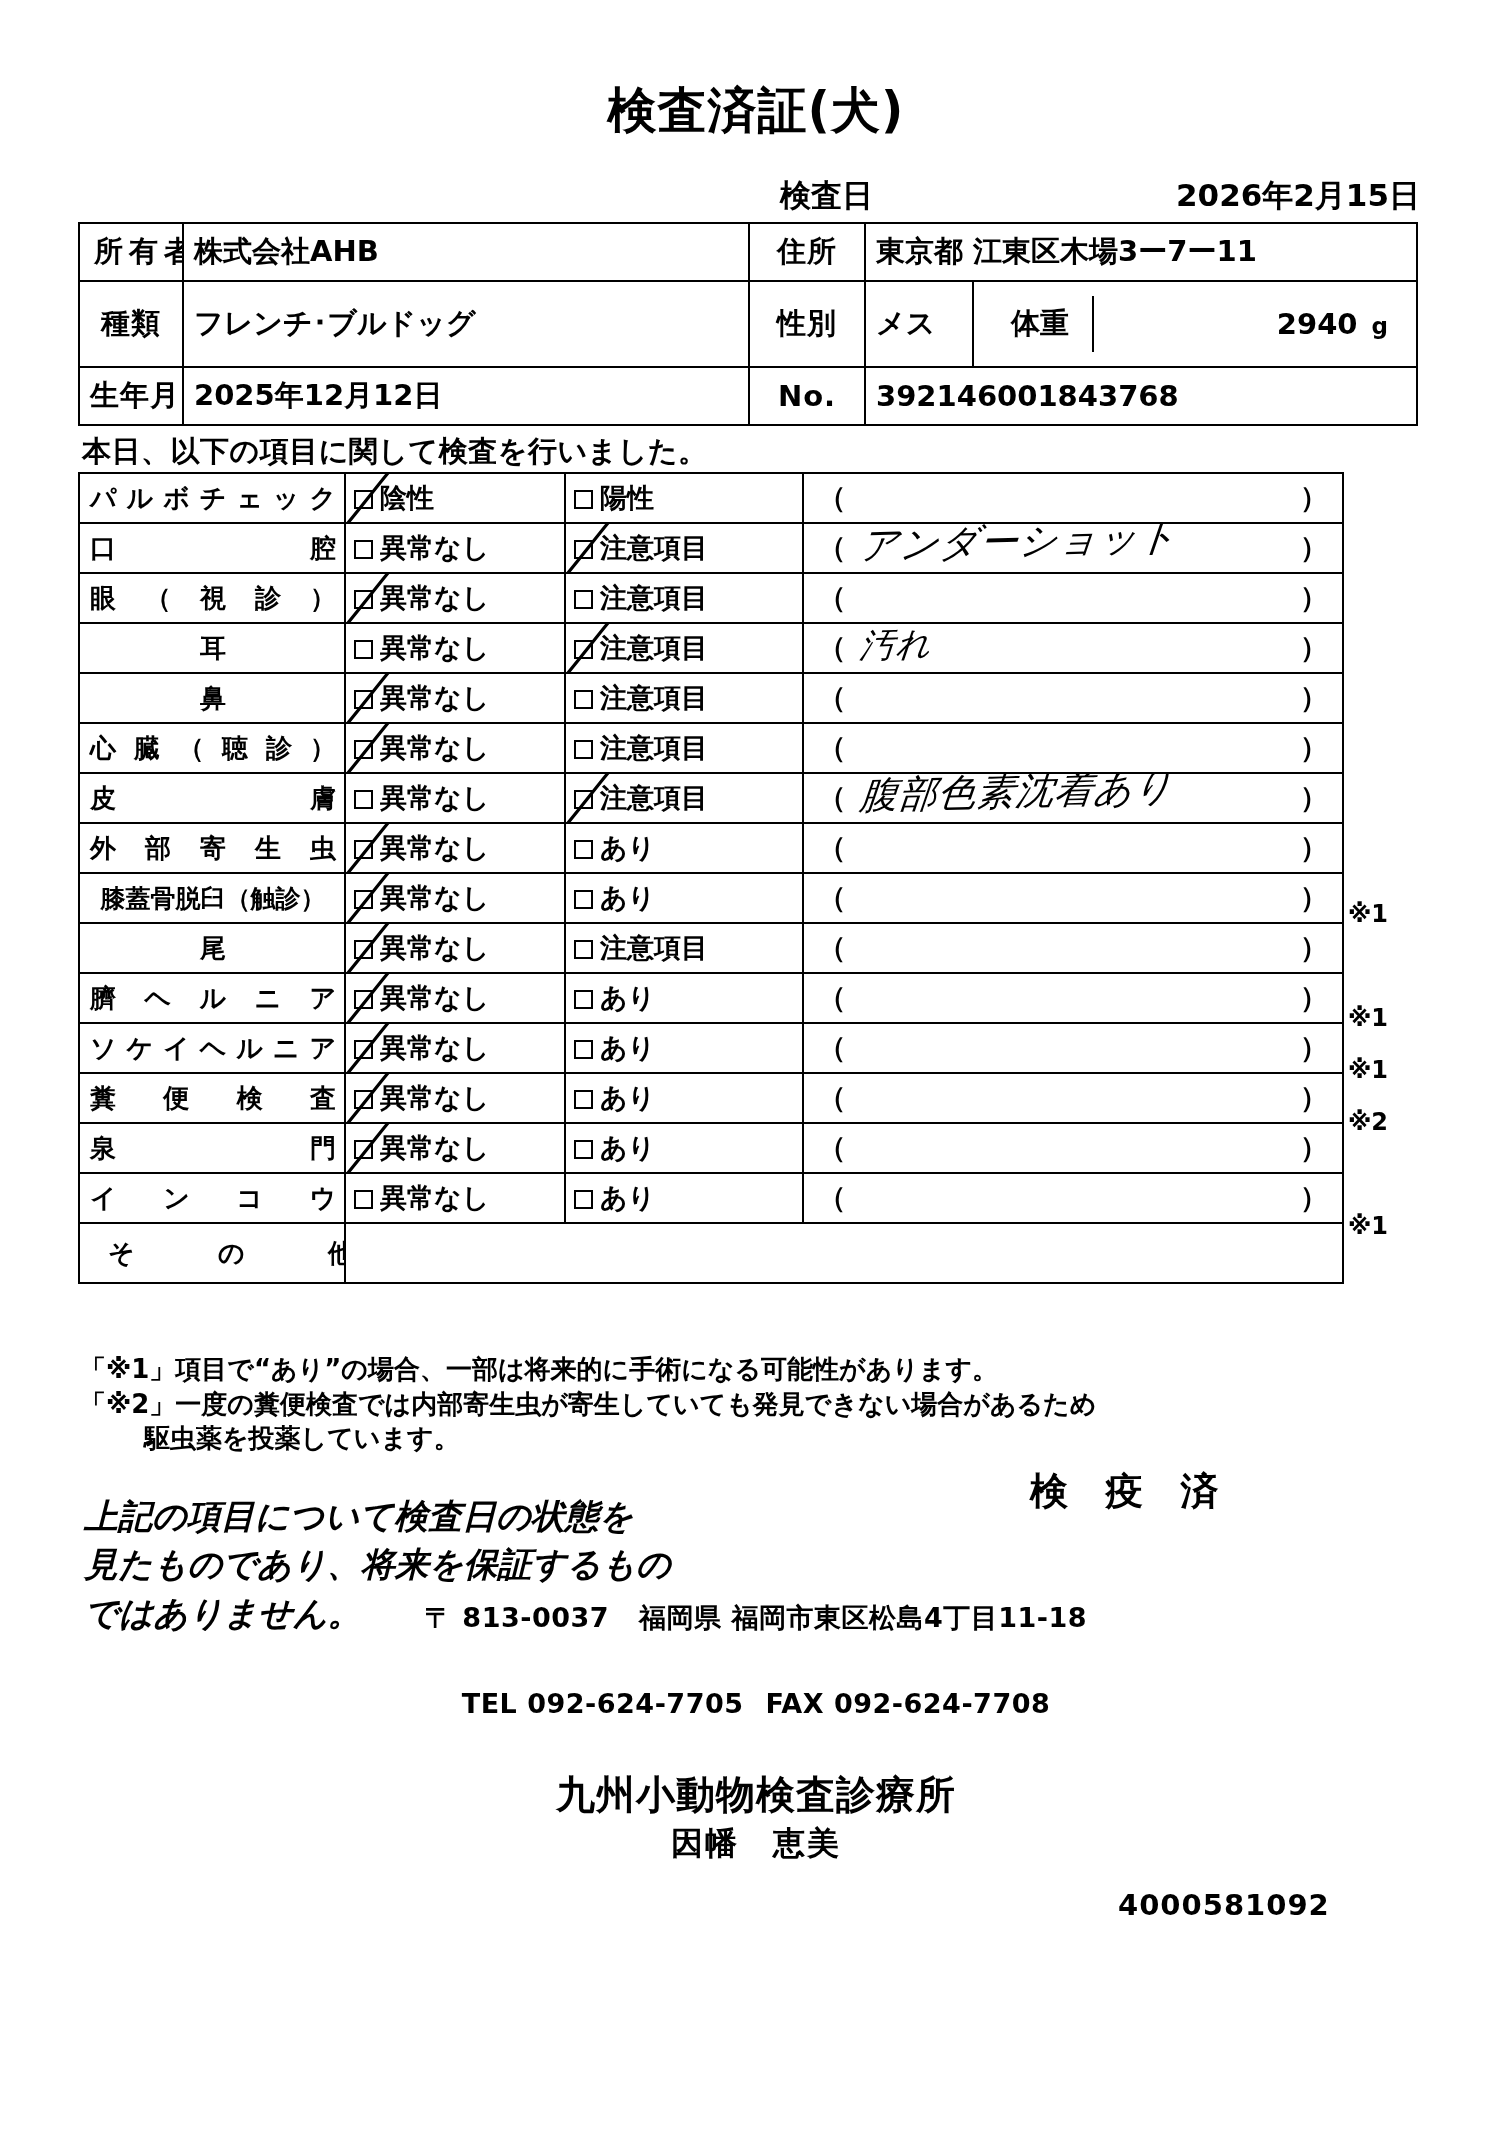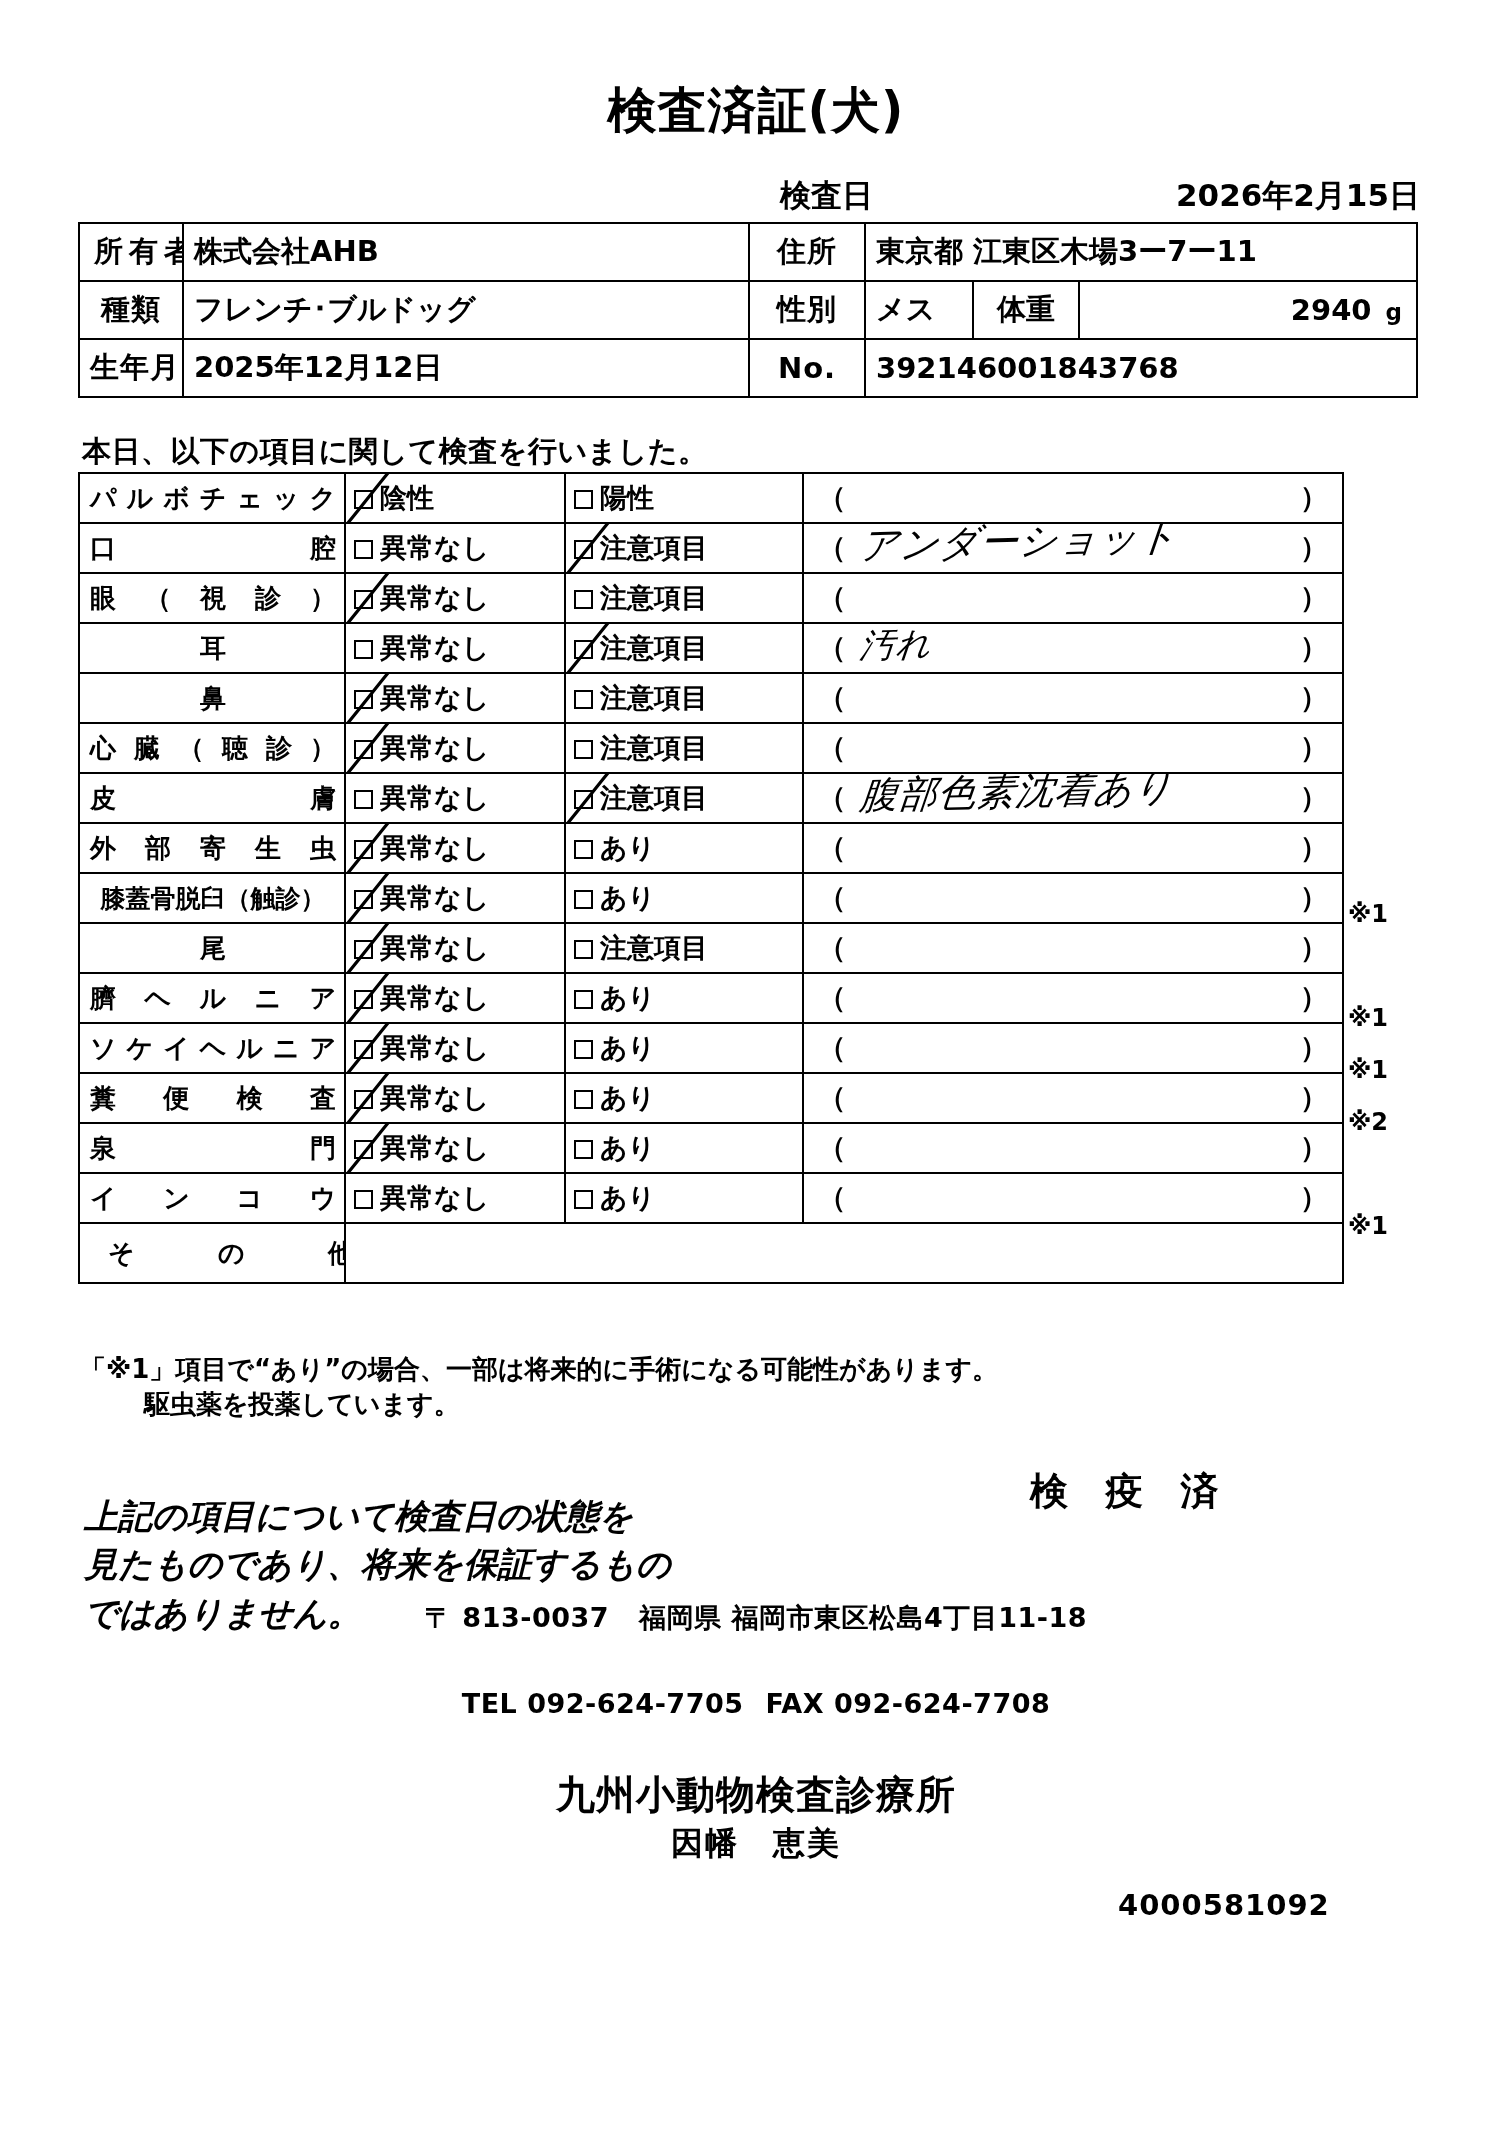--- a/index.html
+++ b/index.html
@@ -310,21 +310,21 @@
         <td class="lbl-cell">所有者</td>
         <td class="val-cell" colspan="2">株式会社AHB</td>
         <td class="lbl-cell-tight">住所</td>
         <td class="val-cell" colspan="2">東京都 江東区木場3ー7ー11</td>
       </tr>
       <tr>
         <td class="lbl-cell-tight">種類</td>
         <td class="val-cell" colspan="2">フレンチ･ブルドッグ</td>
         <td class="lbl-cell-tight">性別</td>
         <td class="val-cell">メス</td>
-        <td class="val-cell" style="padding:0">
+        <td class="val-cell" style="padding:14px">
           <div style="display:flex;height:100%;align-items:center">
             <div style="width:104px;text-align:center;border-right:2px solid #000;height:100%;display:flex;align-items:center;justify-content:center">体重</div>
             <div class="weight-val" style="flex:1;padding-right:14px">
               <span class="weight-num">2940</span>
               <span class="weight-unit">g</span>
             </div>
           </div>
         </td>
       </tr>
       <tr>
@@ -680,20 +680,21 @@
       <div class="mark-row"></div>
       <div class="mark-row">※1</div>
       <div class="mark-row">※1</div>
       <div class="mark-row">※2</div>
       <div class="mark-row"></div>
       <div class="mark-row">※1</div>
     </div>
 
   <div class="footnotes">
     <div>「※1」項目で“あり”の場合、一部は将来的に手術になる可能性があります。</div>
+    <div>「※2」一度の糞便検査では内部寄生虫が寄生していても発見できない場合があるため</div>
     <div class="fn-indent">駆虫薬を投薬しています。</div>
   </div>
 
   <div class="disclaimer">上記の項目について検査日の状態を
 見たものであり、将来を保証するもの
 ではありません。</div>
 
   <div class="quarantine-stamp">検 疫 済</div>
 
   <div class="clinic-address">

